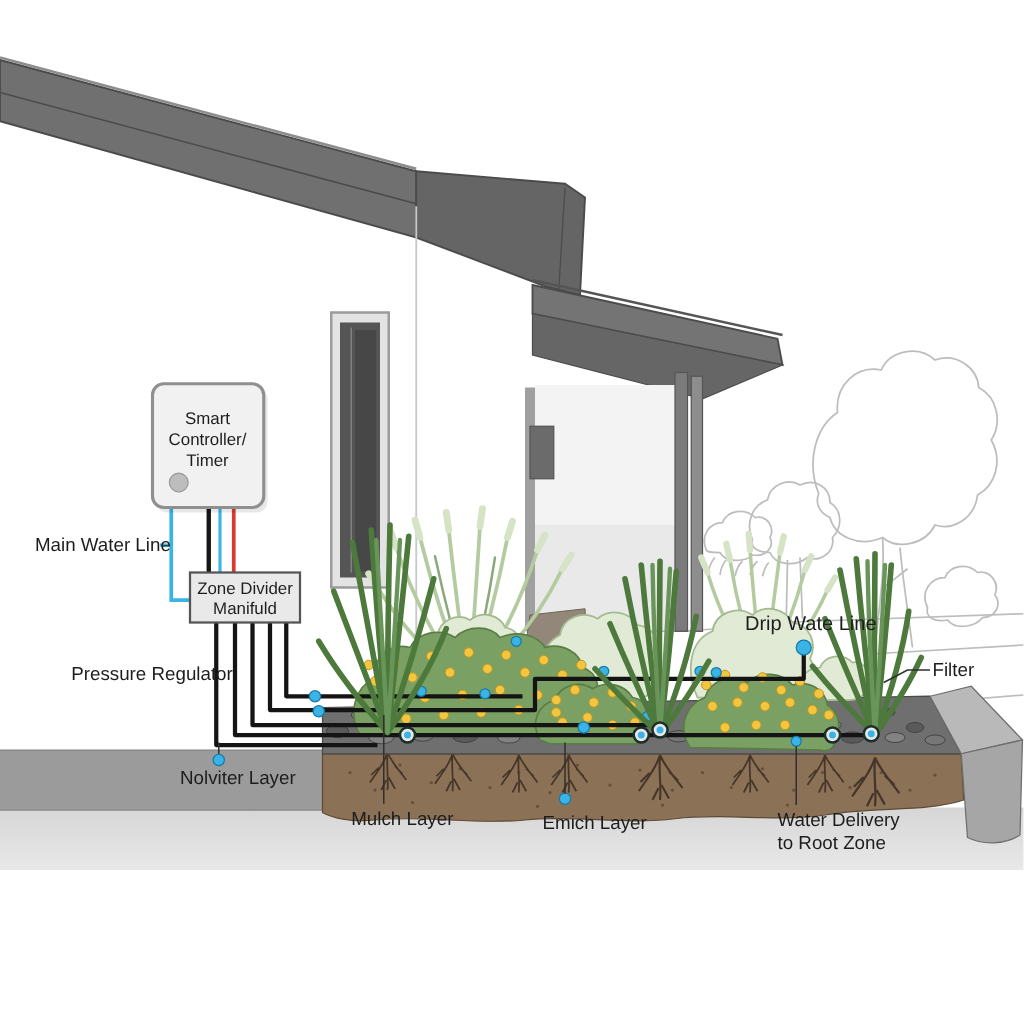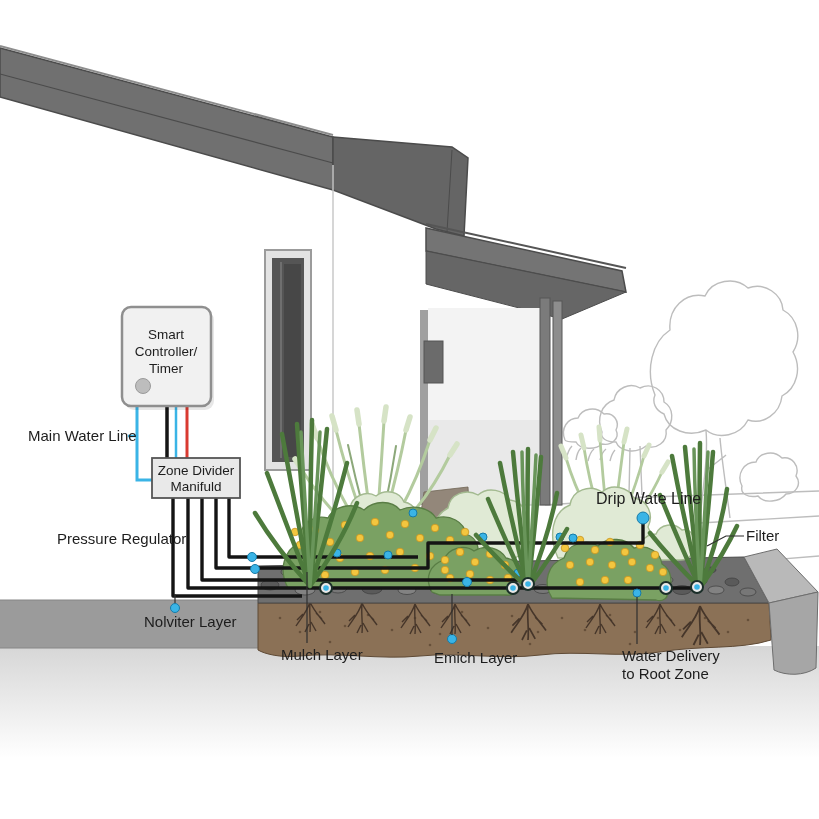--- a/index.html
+++ b/index.html
@@ -1,16 +1,16 @@
 <!DOCTYPE html>
 <html><head>
 <meta charset="utf-8">
 <style>
   html,body{margin:0;padding:0;background:#ffffff;}
-  .stage{position:relative;width:819px;height:819px;background:#ffffff;overflow:hidden;
+  .stage{position:relative;width:819px;height:696px;background:#ffffff;overflow:hidden;
          font-family:"Liberation Sans",sans-serif;}
   svg{display:block;}
   text{font-family:"Liberation Sans",sans-serif;fill:#1d1d1d;}
   .lbl{font-size:15px;}
   .boxlbl{font-size:13.5px;}
 </style>
 </head>
 <body>
 
 <div class="stage">

